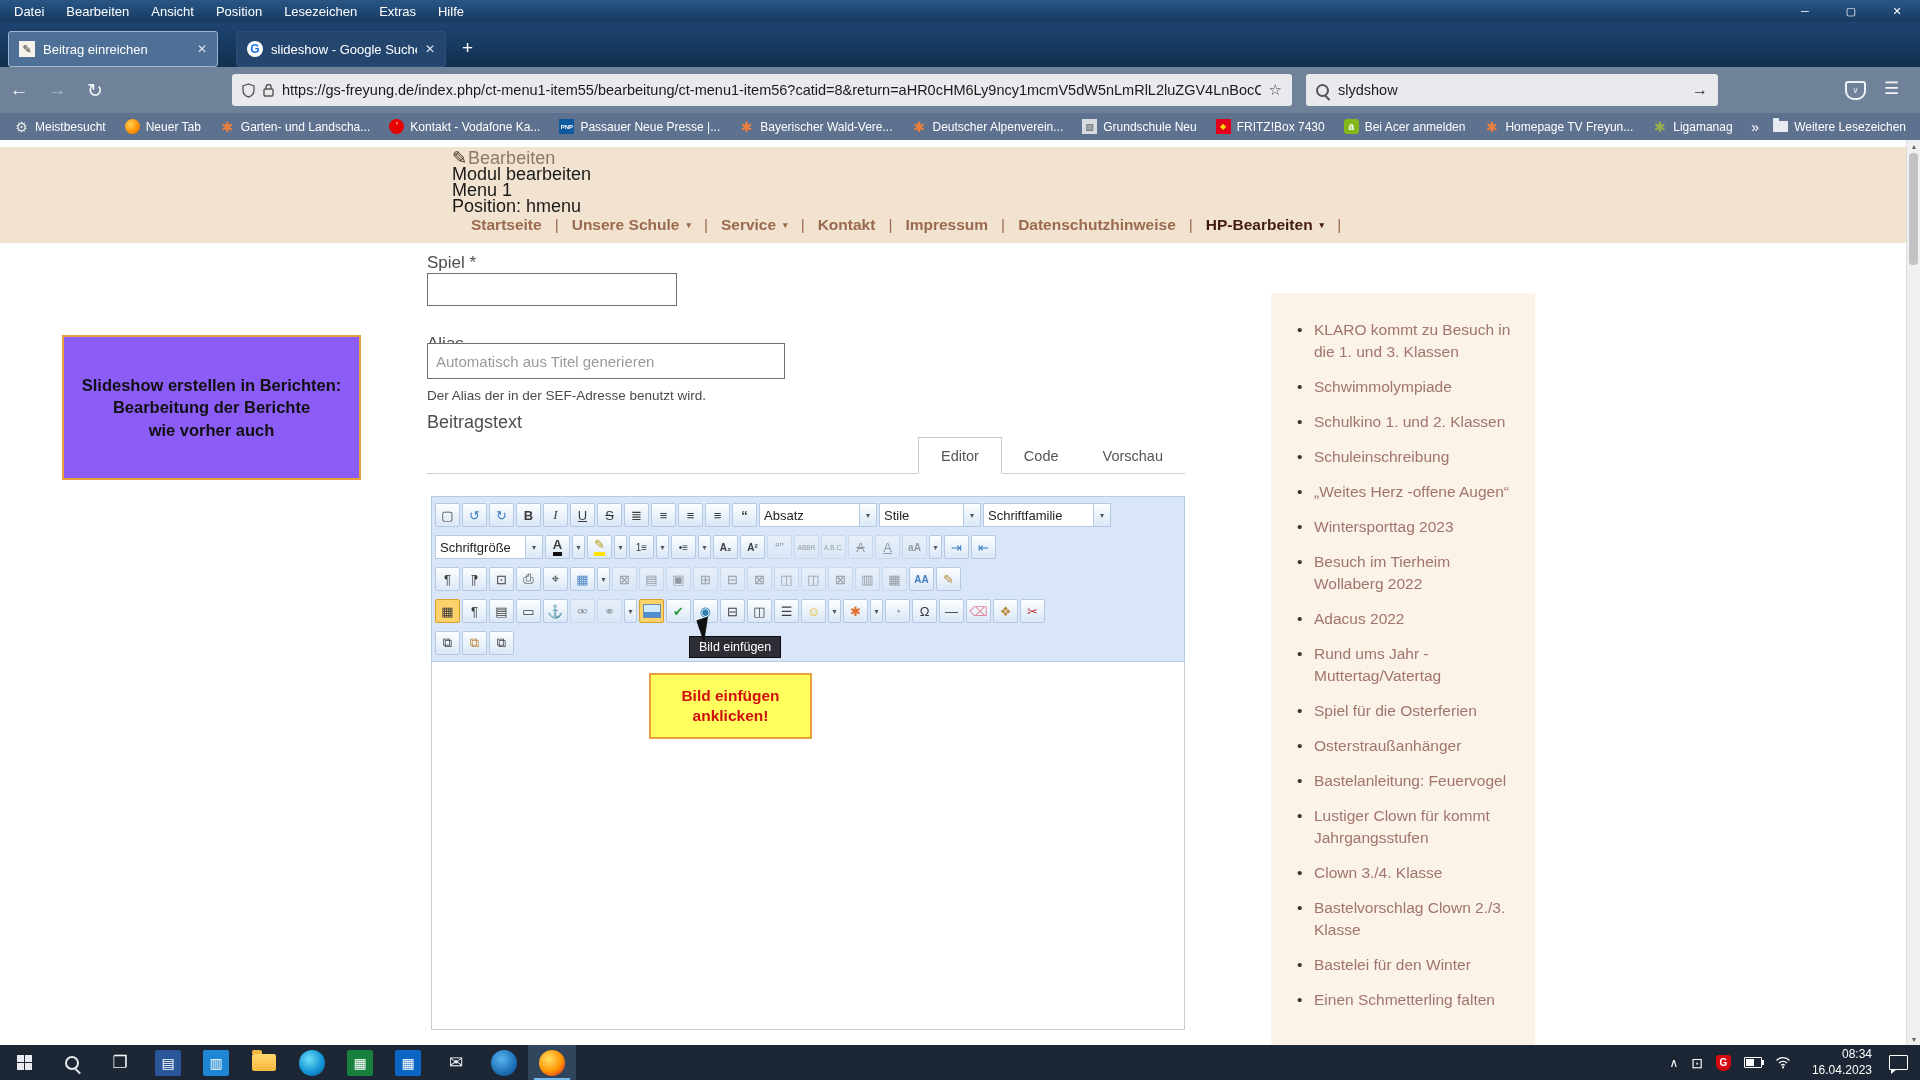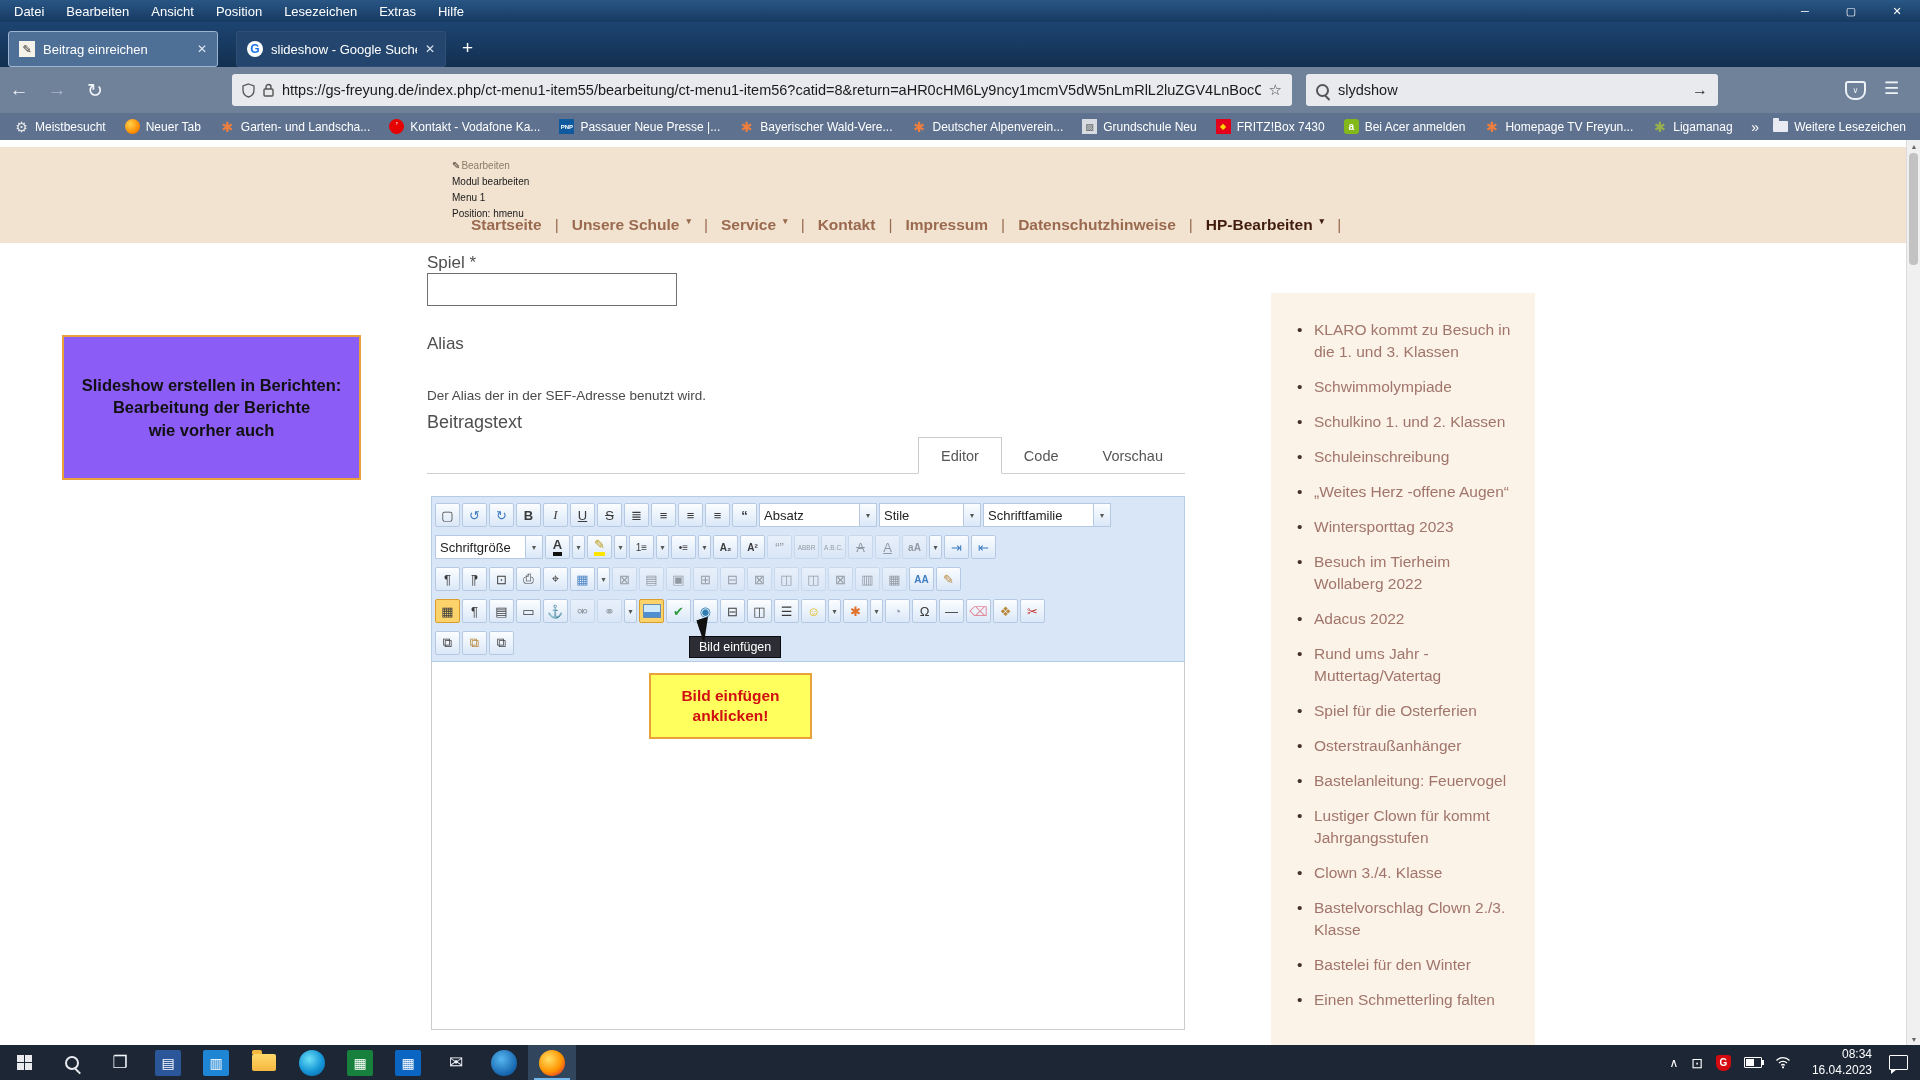--- a/index.html
+++ b/index.html
@@ -45,25 +45,25 @@
   .bi-image{background:#d8dce2;color:#555;font-size:9px;}
   .bi-fritz{background:#e2001a;color:#ffd500;font-size:8px;}
   .bi-acer{background:#83b81a;border-radius:3px;color:#fff;font-weight:bold;font-size:10px;}
   .bm-right{margin-left:auto;display:flex;align-items:center;gap:14px;}
   .chev2{font-size:14px;}
   .folder{width:15px;height:11px;background:#e8ecf2;border-radius:1px;position:relative;}
   .folder::before{content:"";position:absolute;left:0;top:-3px;width:6px;height:3px;background:#e8ecf2;border-radius:1px 1px 0 0;}
   
   .pagearea{position:absolute;left:0;top:140px;width:1906px;height:905px;background:#fff;overflow:hidden;}
   .beige{position:absolute;left:0;top:7px;width:1906px;height:96px;background:#f2e3d0;}
-  .editblock{position:absolute;left:452px;top:10px;font-size:10px;line-height:16px;color:#1a1a1a;margin-top:8px;}
+  .editblock{position:absolute;left:452px;top:10px;font-size:18px;line-height:16px;color:#1a1a1a;}
   .editblock .l0{color:#8a7b66;}
   .pencil{color:#3a2d20;margin-right:1px;}
   .sitenav{position:absolute;left:458px;top:76px;display:flex;align-items:center;font-size:15.5px;font-weight:bold;color:#9a6a50;}
-  .nav-link{padding:0 13px;display:flex;align-items:flex-start;gap:7px;white-space:nowrap;}
+  .nav-link{padding:0 13px;display:flex;align-items:center;gap:7px;white-space:nowrap;}
   .nav-link .caret{font-size:9px;}
   .nav-link.emph{color:#401c0c;}
   .nav-sep{color:#9a6a50;font-weight:normal;}
   .note1{position:absolute;left:62px;top:195px;width:295px;height:141px;background:#8b5cf6;border:2px solid #e9a13b;display:flex;align-items:center;justify-content:center;text-align:center;font-weight:bold;font-size:16.5px;line-height:1.35;color:#111;white-space:pre-line;}
   .flabel{position:absolute;color:#4f4f4f;font-size:17px;}
   .finput{position:absolute;background:#fff;border:1px solid #6f6f6f;font-size:15px;padding:0 8px;box-sizing:border-box;font-family:"Liberation Sans",sans-serif;}
   .finput::placeholder{color:#9a9a9a;}
   .fhelp{position:absolute;left:427px;top:248px;font-size:13.5px;color:#4a4a4a;}
   .etabs{position:absolute;left:427px;top:297px;width:758px;height:37px;display:flex;justify-content:flex-end;align-items:stretch;font-size:14.5px;color:#555;}
   .etab{display:flex;align-items:center;padding:0 22px;}
@@ -291,20 +291,21 @@
         <span class="nav-sep">|</span>
       </div>
 
     <div class="note1">Slideshow erstellen in Berichten:
 Bearbeitung der Berichte
 wie vorher auch</div>
 
     <span class="flabel" style="left:427px;top:113px;">Spiel *</span>
     <input class="finput" style="left: 427px; top: 133px; width: 250px; height: 33px;">
     <span class="flabel" style="left:427px;top:194px;">Alias</span>
+    <input class="finput" style="left: 427px; top: 203px; width: 358px; height: 36px;" placeholder="Automatisch aus Titel generieren">
     <span class="fhelp">Der Alias der in der SEF-Adresse benutzt wird.</span>
     <span class="flabel" style="left:427px;top:272px;font-size:18px;">Beitragstext</span>
 
     <div class="etabs" id="etabs">
         <span class="etab active">Editor</span>
         <span class="etab">Code</span>
         <span class="etab">Vorschau</span>
       </div>
     <div class="etabline"></div>
 

